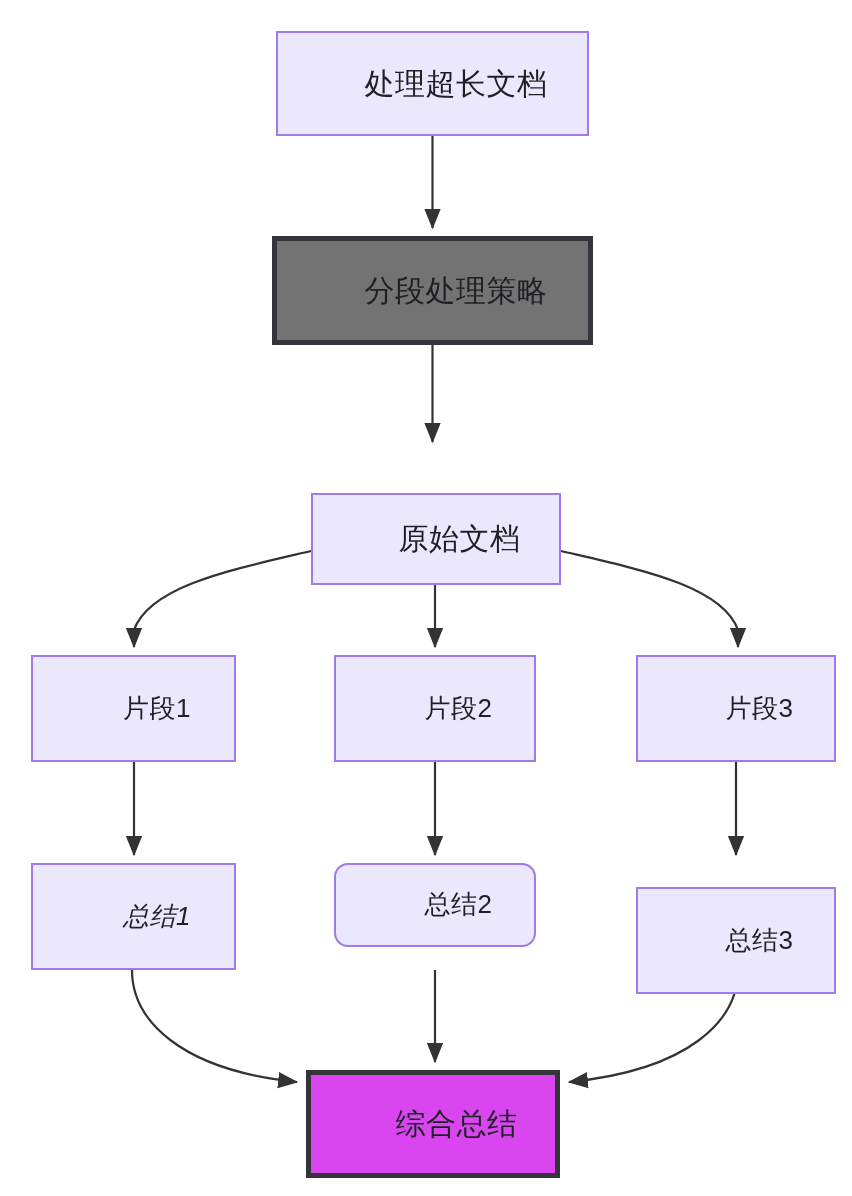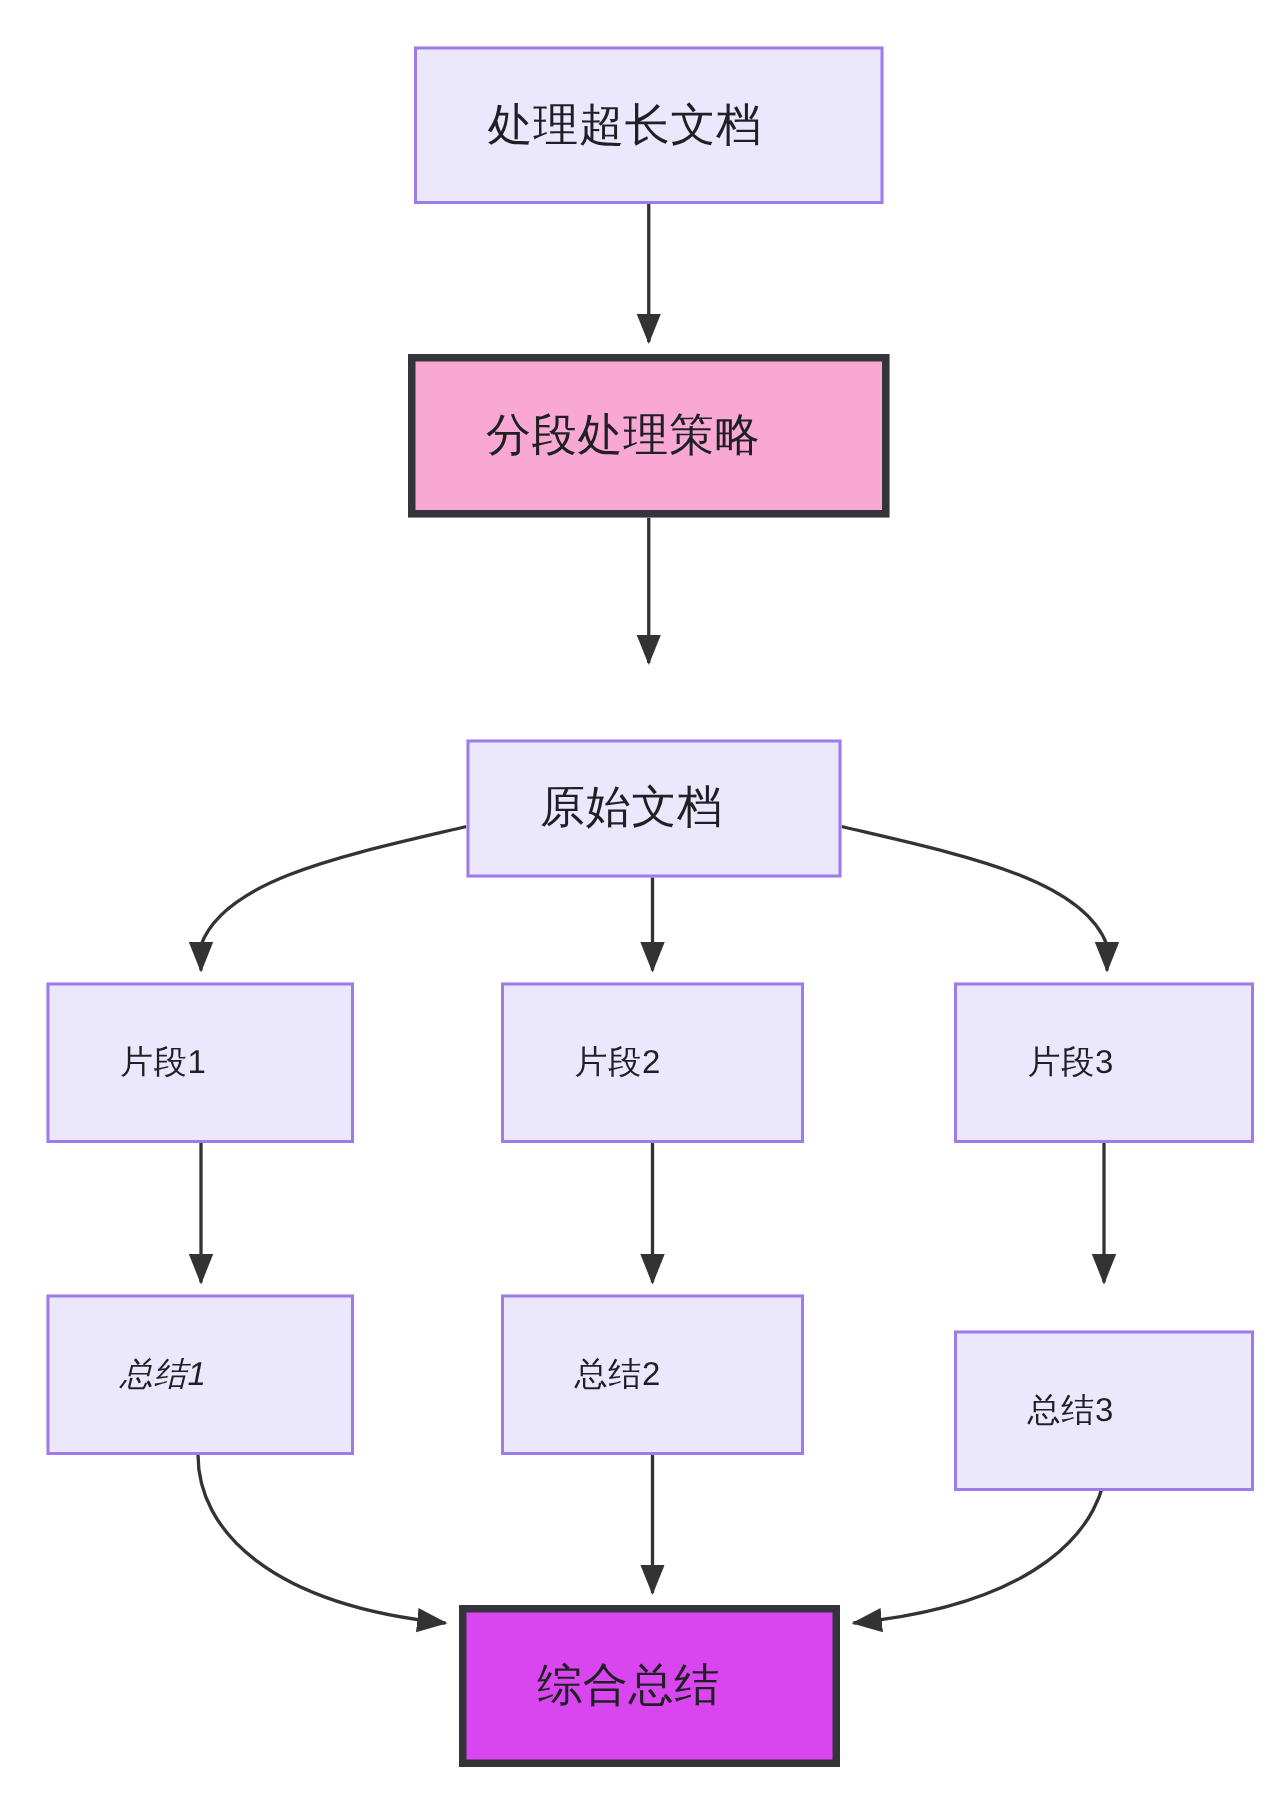--- a/index.html
+++ b/index.html
@@ -26,48 +26,48 @@
     top: 0;
     width: 852px;
     height: 1196px;
     pointer-events: none;
   }
   .node {
     position: absolute;
     box-sizing: border-box;
     display: flex;
     align-items: center;
-    justify-content: flex-start;
+    justify-content: center;
     text-align: center;
     color: #1f2024;
     letter-spacing: 0.5px;
     white-space: nowrap;
     padding-left: 47px;
   }
   .node-label {
     display: block;
     line-height: 1.2;
   }
   
   .node.style-default {
     background: #ebe7fd;
     border: 2px solid #9f7aea;
   }
   
   .node.style-strategy {
-    background: #f9a8d4;
+    background: #737373;
     border: 5px solid #34343a;
   }
   
   .node.style-final {
     background: #d946ef;
     border: 5px solid #34343a;
   }
   .size-lg  { font-size: 30px; }
-  .size-md  { font-size: 22px; }
+  .size-md  { font-size: 26px; }
 </style>
 </head>
 <body>
 
 <div id="diagram">
 
   <svg id="edge-layer" viewBox="0 0 852 1196">
     <defs>
       <marker id="arrowhead" markerWidth="10" markerHeight="8" refX="8.6" refY="4" orient="auto" markerUnits="strokeWidth">
         <path d="M0,0.3 L9.2,4 L0,7.7 Z" fill="#333333"></path>
@@ -118,21 +118,21 @@
   </div>
 
   <div class="node style-default size-md" style="left:636px; top:655px; width:200px; height:107px;">
     <span class="node-label">片段3</span>
   </div>
 
   <div class="node style-default size-md" style="left:31px; top:863px; width:205px; height:107px;font-style:italic;">
     <span class="node-label">总结1</span>
   </div>
 
-  <div class="node style-default size-md" style="left:334px; top:863px; width:202px; height:107px;">
+  <div class="node style-default size-md" style="left:334px; top:863px; width:202px; height:84px;border-radius:14px;">
     <span class="node-label">总结2</span>
   </div>
 
   <div class="node style-default size-md" style="left:636px; top:863px; width:200px; height:107px;margin-top:24px;">
     <span class="node-label">总结3</span>
   </div>
 
   <div class="node style-final size-lg" style="left:306px; top:1070px; width:254px; height:108px;">
     <span class="node-label">综合总结</span>
   </div>

